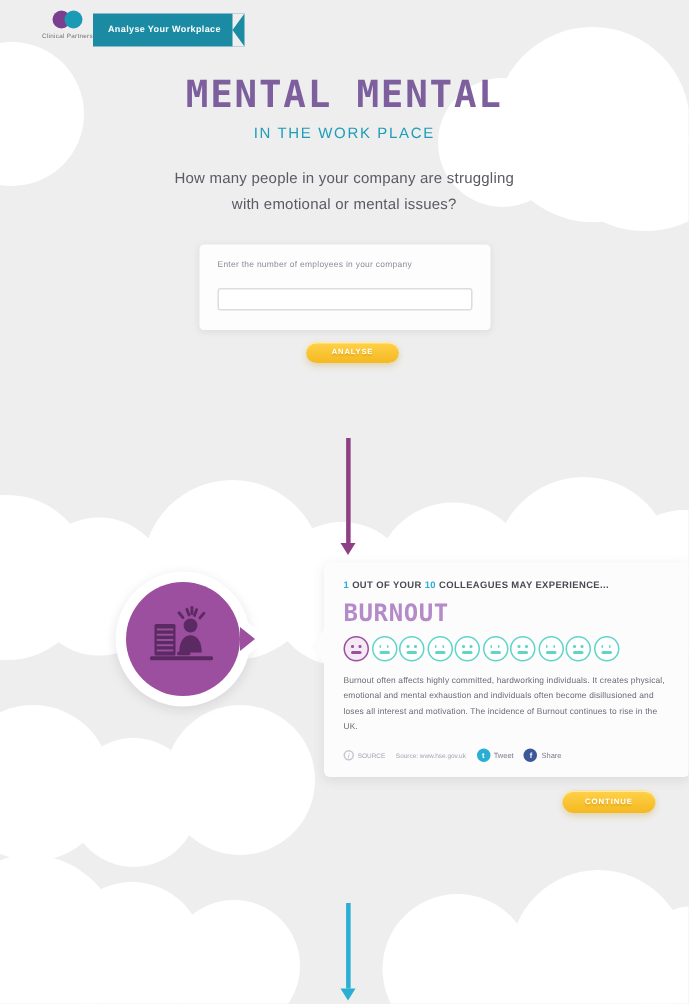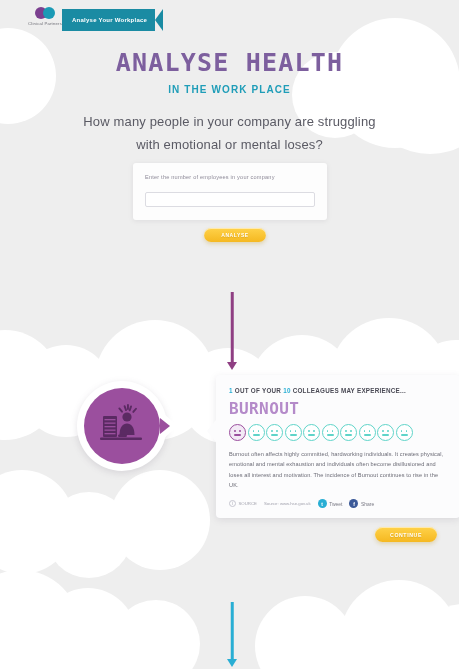--- a/index.html
+++ b/index.html
@@ -113,29 +113,29 @@
     font-family: "DejaVu Sans Mono", monospace;
     font-size: 25px;
     font-weight: bold;
     letter-spacing: 1.2px;
     color: #7d5f9e;
     line-height: 1.15;
     margin-top: 1px;
   }
   .title-sub {
     font-size: 10px;
-    font-weight: bold;
+    font-weight: normal;
     letter-spacing: 1.1px;
     color: #1f9db8;
     margin-top: 6px;
   }
 
   .question {
     margin-top: 16px;
-    font-size: 13px;
+    font-size: 10px;
     color: #5a5a64;
     line-height: 1.75;
     letter-spacing: .15px;
   }
 
   
   .input-card {
     position: absolute;
     left: 133px; top: 163px;
     width: 194px;
@@ -409,25 +409,25 @@
     </div>
     <div class="logo-text">Clinical Partners</div>
   </div>
 
   <div class="ribbon">
     <span class="ribbon-label">Analyse Your Workplace</span>
   </div>
 </div>
 
 <div class="hero">
-  <div class="title-2">ANALYSE HEALTH</div>
+  <div class="title-2">MENTAL MENTAL</div>
   <div class="title-sub">IN THE WORK PLACE</div>
   <div class="question">
     <div>How many people in your company are struggling</div>
-    <div>with emotional or mental loses?</div>
+    <div>with emotional or mental issues?</div>
   </div>
 </div>
 
 <div class="input-card">
   <div class="input-label">Enter the number of employees in your company</div>
   <input class="input-box" type="text" placeholder="" style="">
 </div>
 
 <button class="btn-yellow btn-analyse">ANALYSE</button>
 

